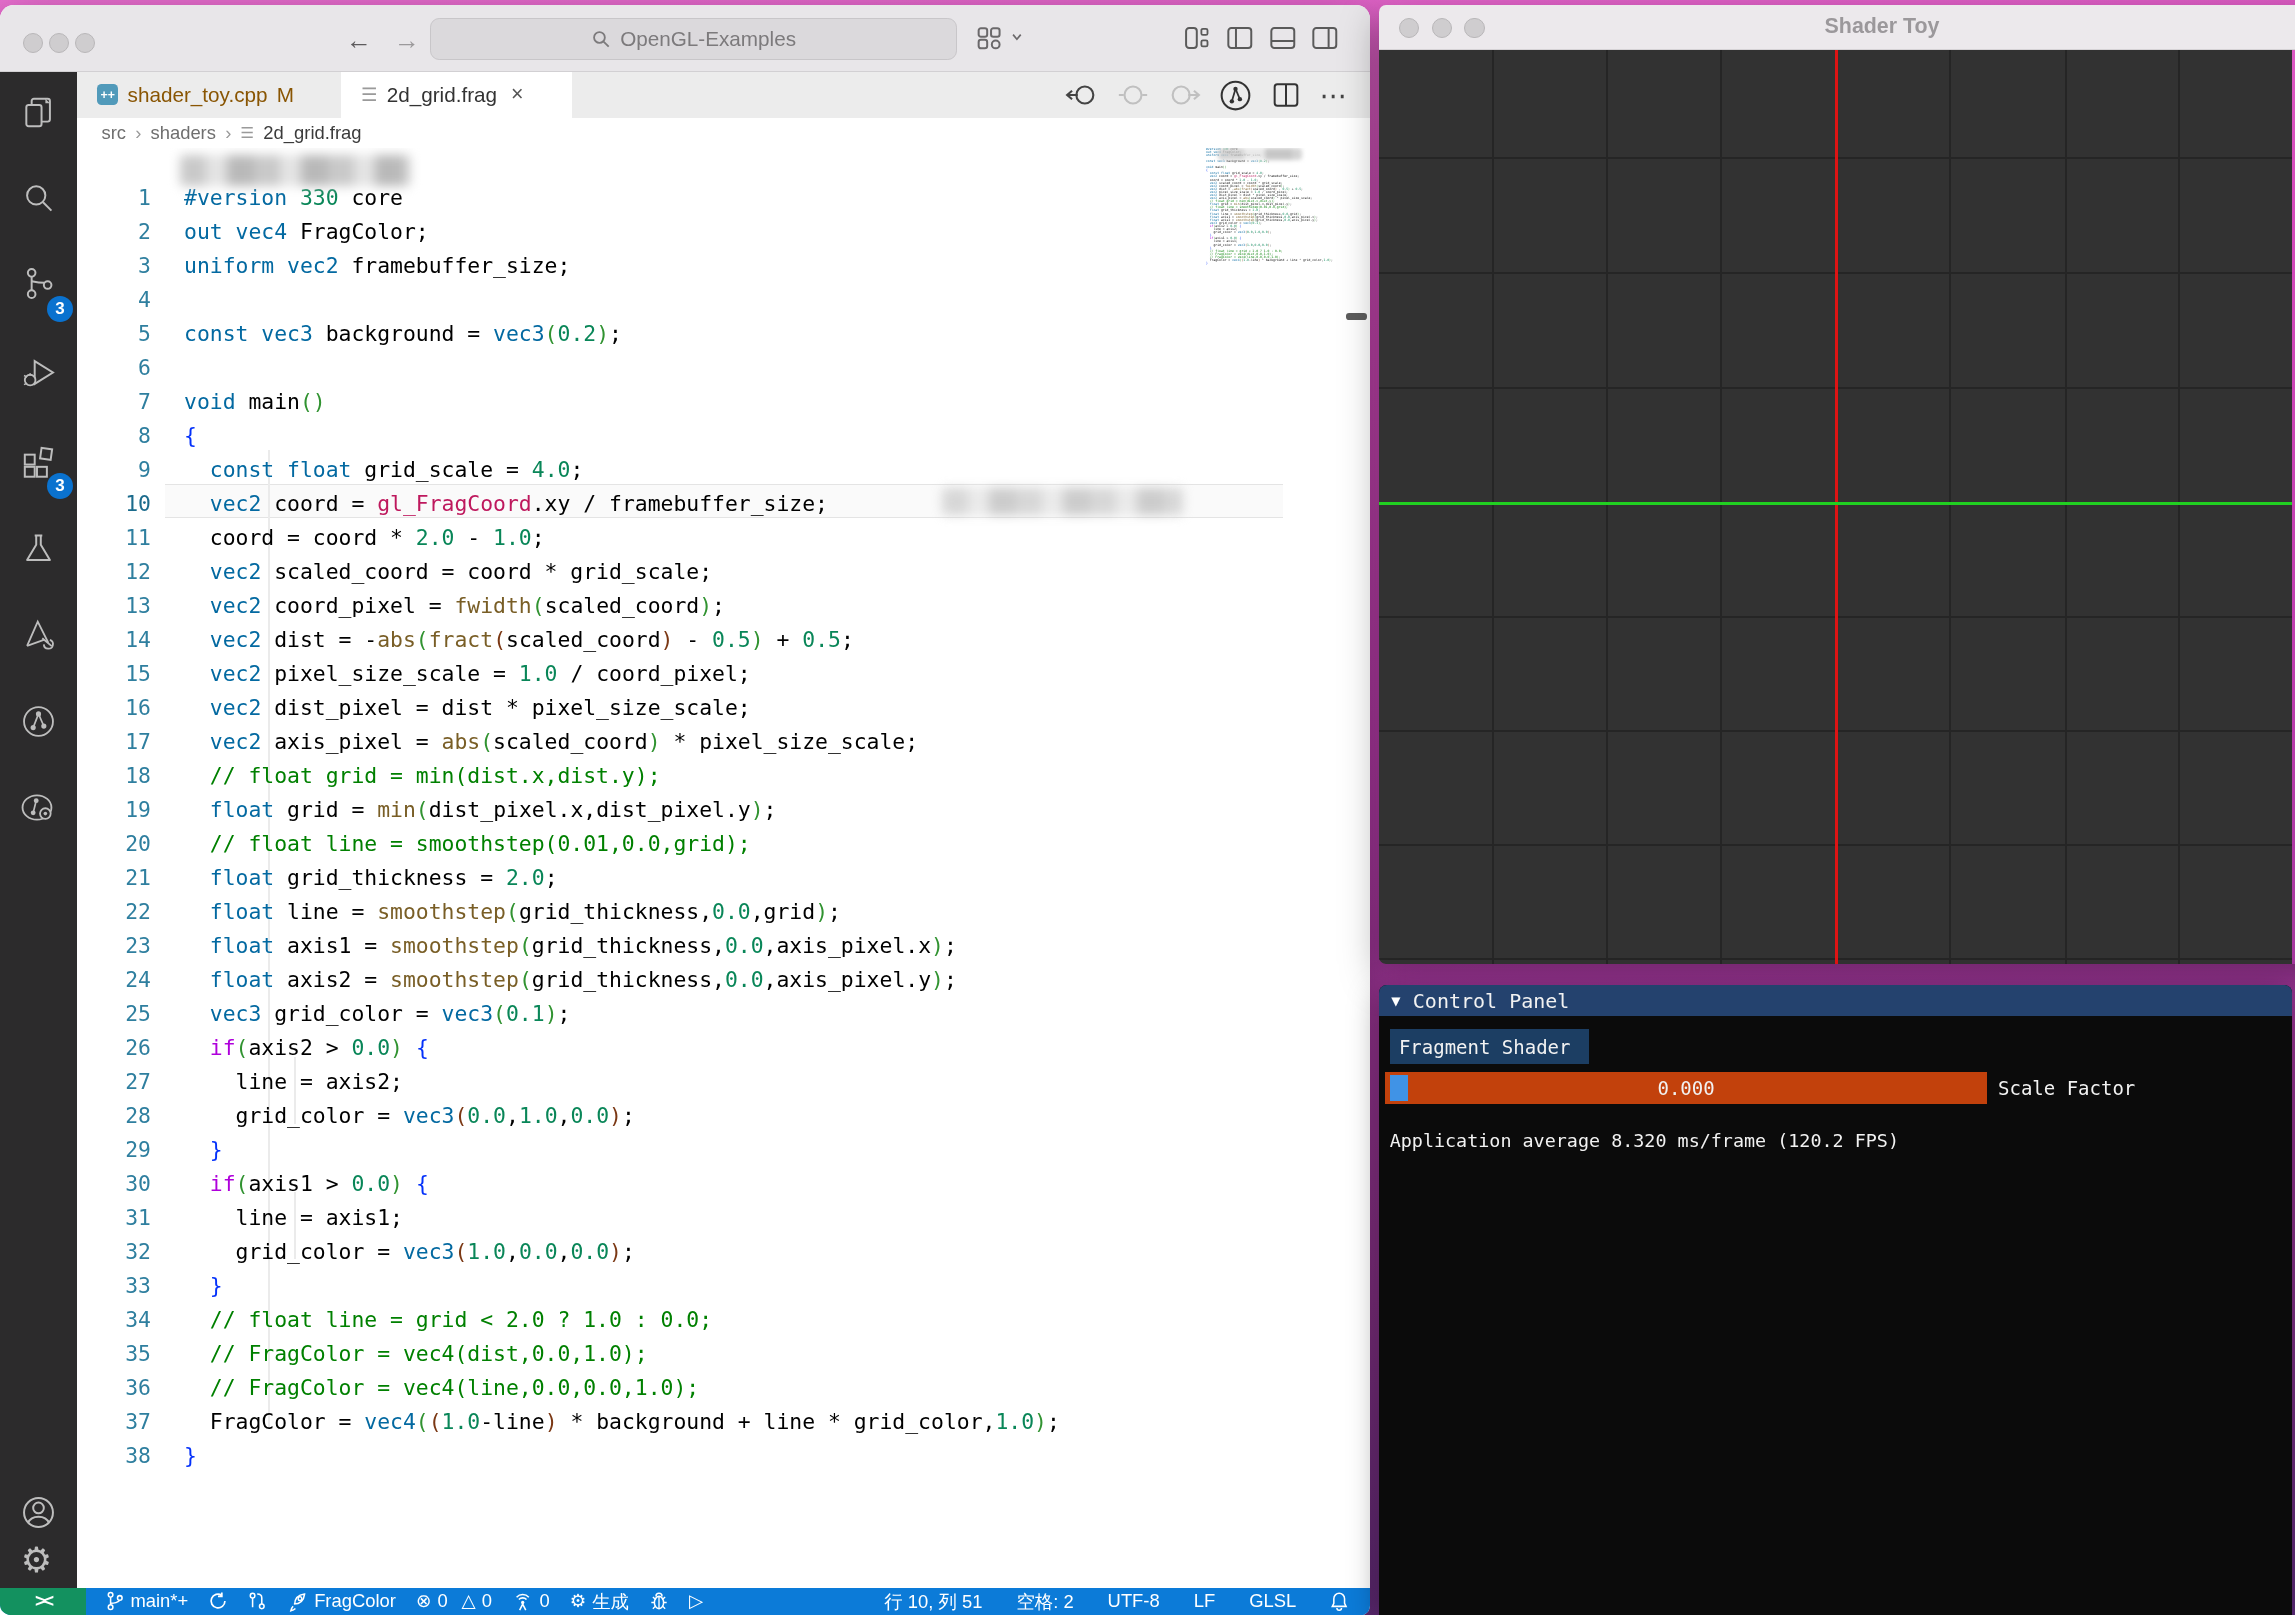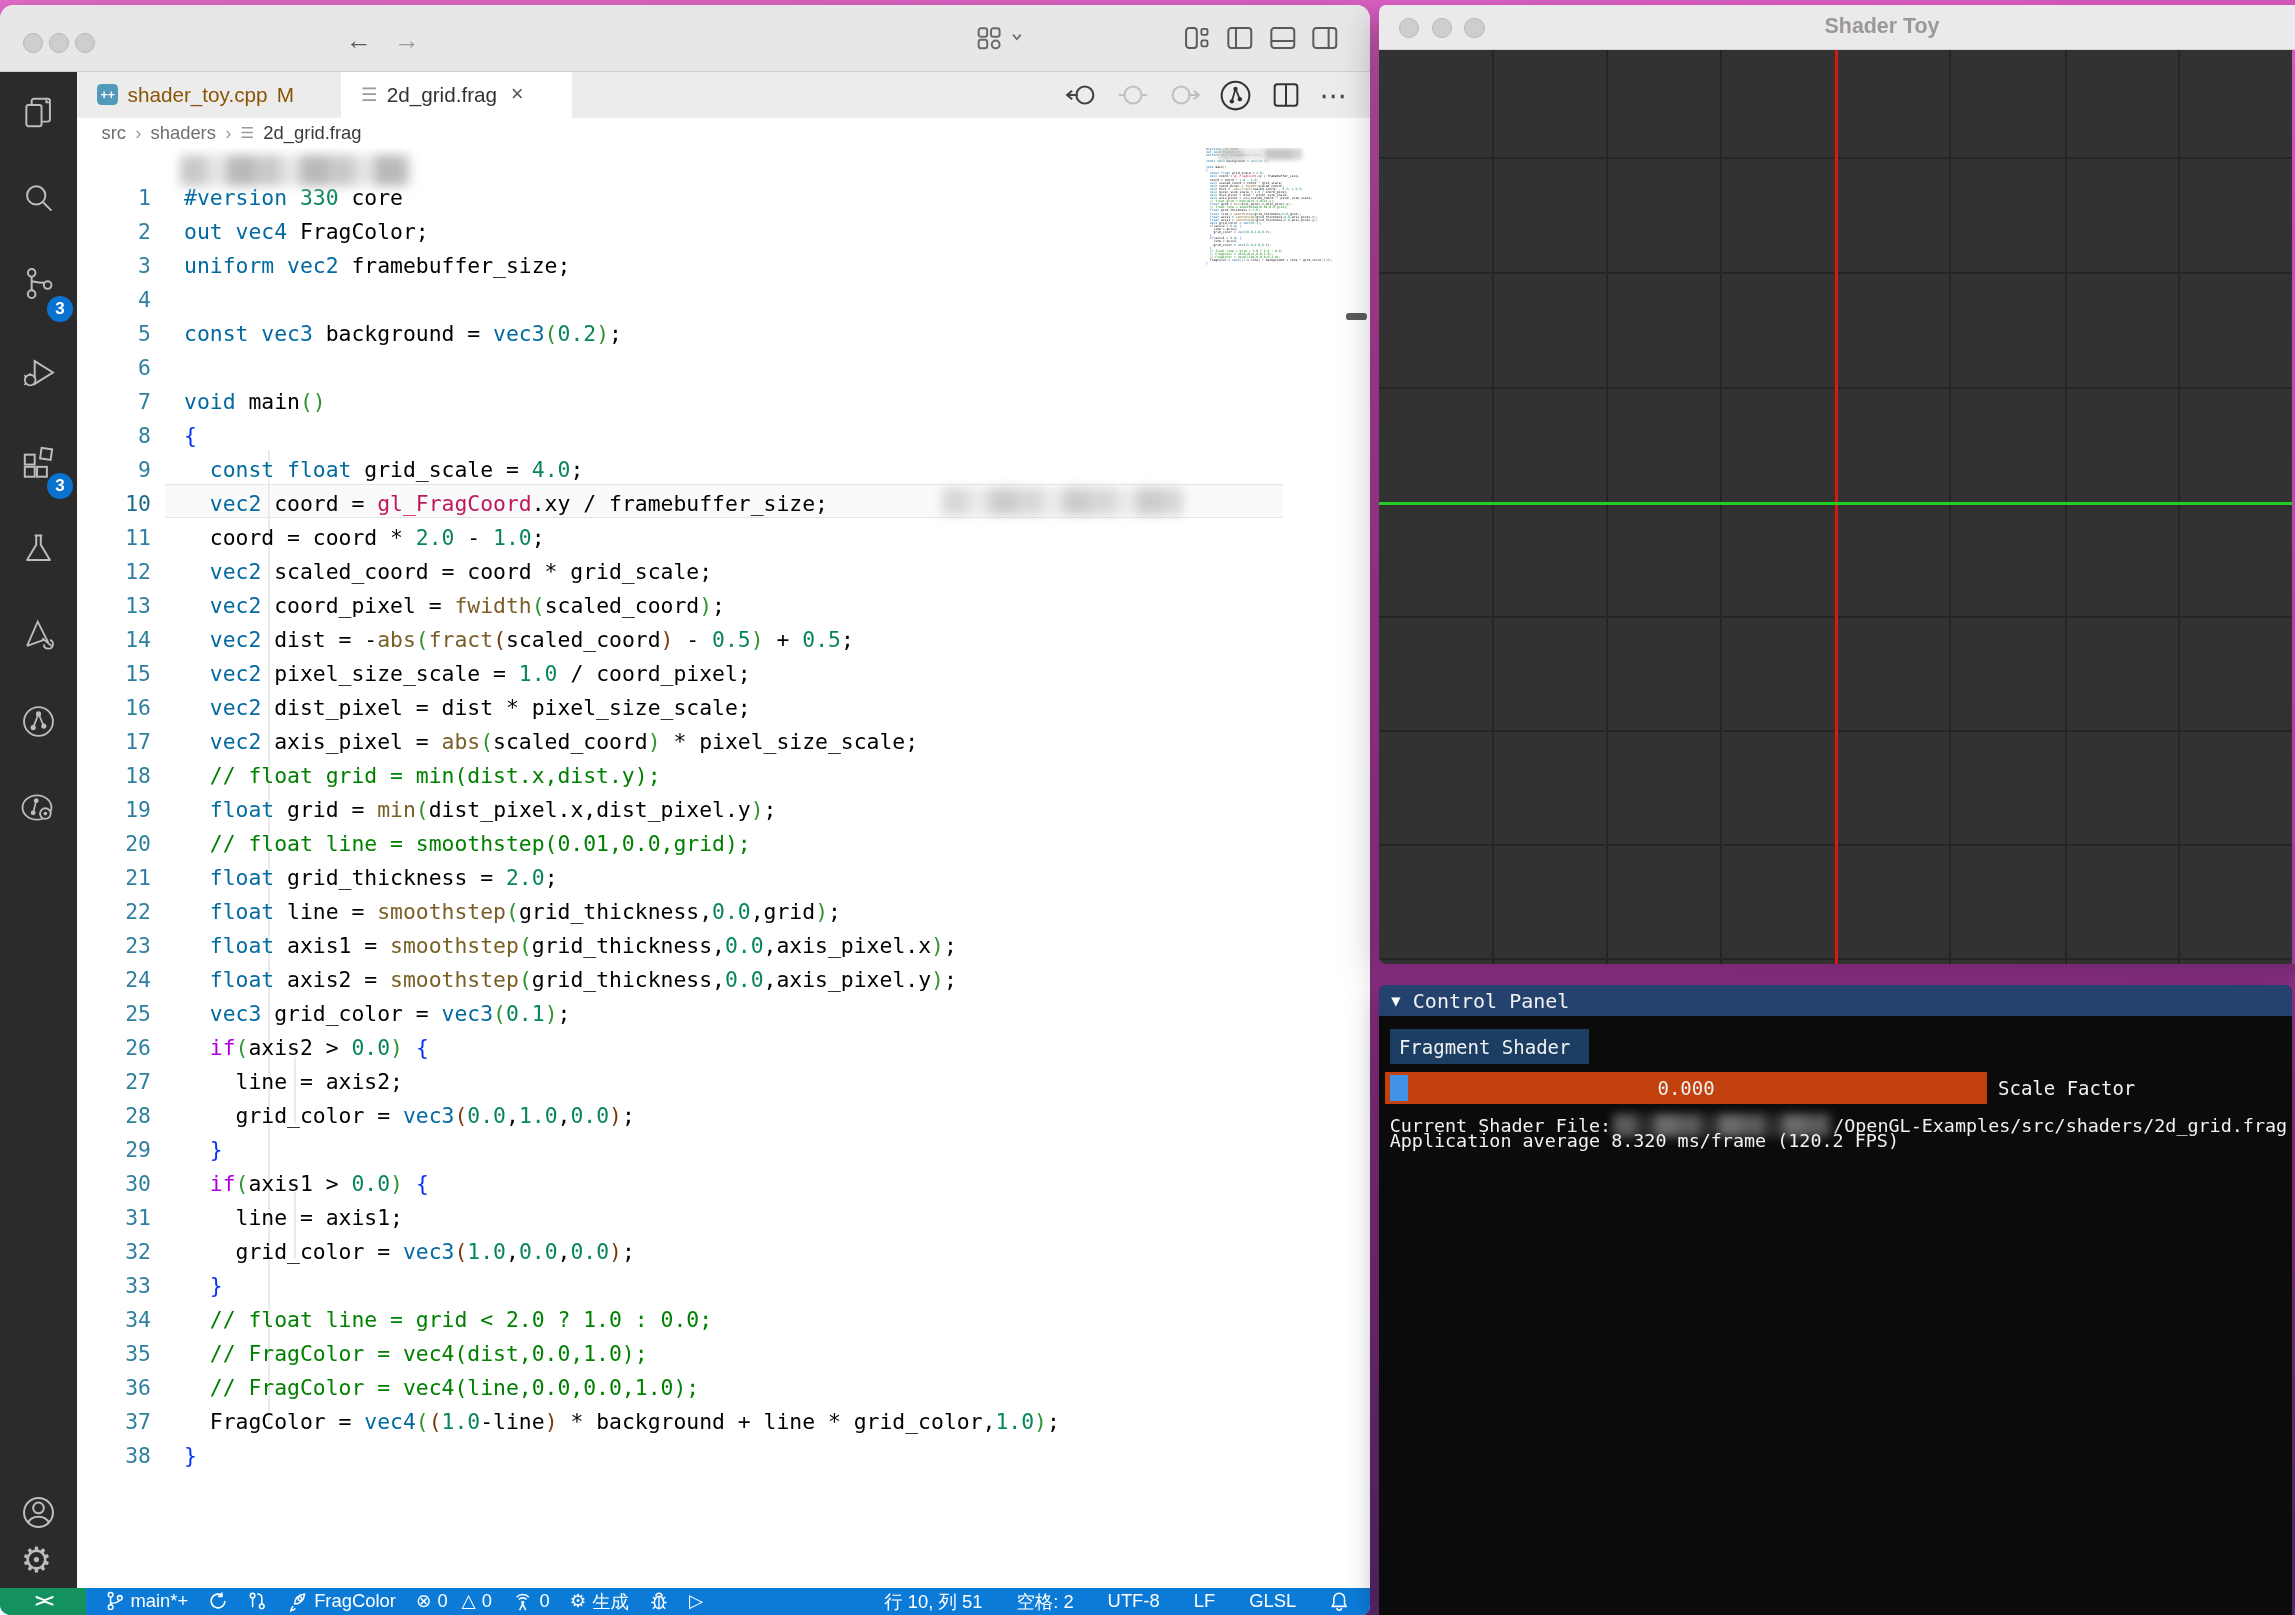--- a/index.html
+++ b/index.html
@@ -97,20 +97,27 @@
 <div class="screen">
 
   <div class="vscode">
 
     <div class="titlebar">
       <span class="tl" style="left:23px"></span>
       <span class="tl" style="left:49px"></span>
       <span class="tl" style="left:75px"></span>
       <span class="nav-arrow" style="left:346px">←</span>
       <span class="nav-arrow" style="left:394px;color:#9b999b">→</span>
+      <div class="searchbox">
+        <svg width="20" height="20" viewBox="0 0 26 26">
+          <circle cx="11" cy="11" r="7" fill="none" stroke="#7c7a7c" stroke-width="2.4"></circle>
+          <line x1="16" y1="16" x2="23" y2="23" stroke="#7c7a7c" stroke-width="2.4"></line>
+        </svg>
+        <span>OpenGL-Examples</span>
+      </div>
       <div class="layoutsel">
         <svg width="31" height="31" viewBox="0 0 40 40">
           <rect x="6" y="8" width="11" height="11" rx="3" fill="none" stroke="#6b696b" stroke-width="2.6"></rect>
           <rect x="22" y="8" width="11" height="11" rx="3" fill="none" stroke="#6b696b" stroke-width="2.6"></rect>
           <rect x="6" y="23" width="11" height="11" rx="3" fill="none" stroke="#6b696b" stroke-width="2.6"></rect>
           <circle cx="28" cy="29" r="5" fill="none" stroke="#6b696b" stroke-width="2.6"></circle>
         </svg>
         <svg width="13.8" height="13.8" viewBox="0 0 18 18">
           <polyline points="4,6 9,12 14,6" fill="none" stroke="#6b696b" stroke-width="2.2"></polyline>
         </svg>
@@ -367,22 +374,17 @@
     <div class="cp-title">
       <span class="cp-tri">▼</span>
       <span>Control Panel</span>
     </div>
     <div class="cp-btn">Fragment Shader</div>
     <div class="cp-slider">
       <div class="cp-grab"></div>
       <div class="cp-sval">0.000</div>
     </div>
     <div class="cp-slabel">Scale Factor</div>
-    <div class="cp-line" style="top:129px">
-      <span>Current Shader File: </span>
-        <span class="cp-blur"></span>
-        <span>/OpenGL-Examples/src/shaders/2d_grid.frag</span>
-    </div>
     <div class="cp-line" style="top:145px">Application average 8.320 ms/frame (120.2 FPS)</div>
   </div>
 
 </div>
 
 
 </body></html>

